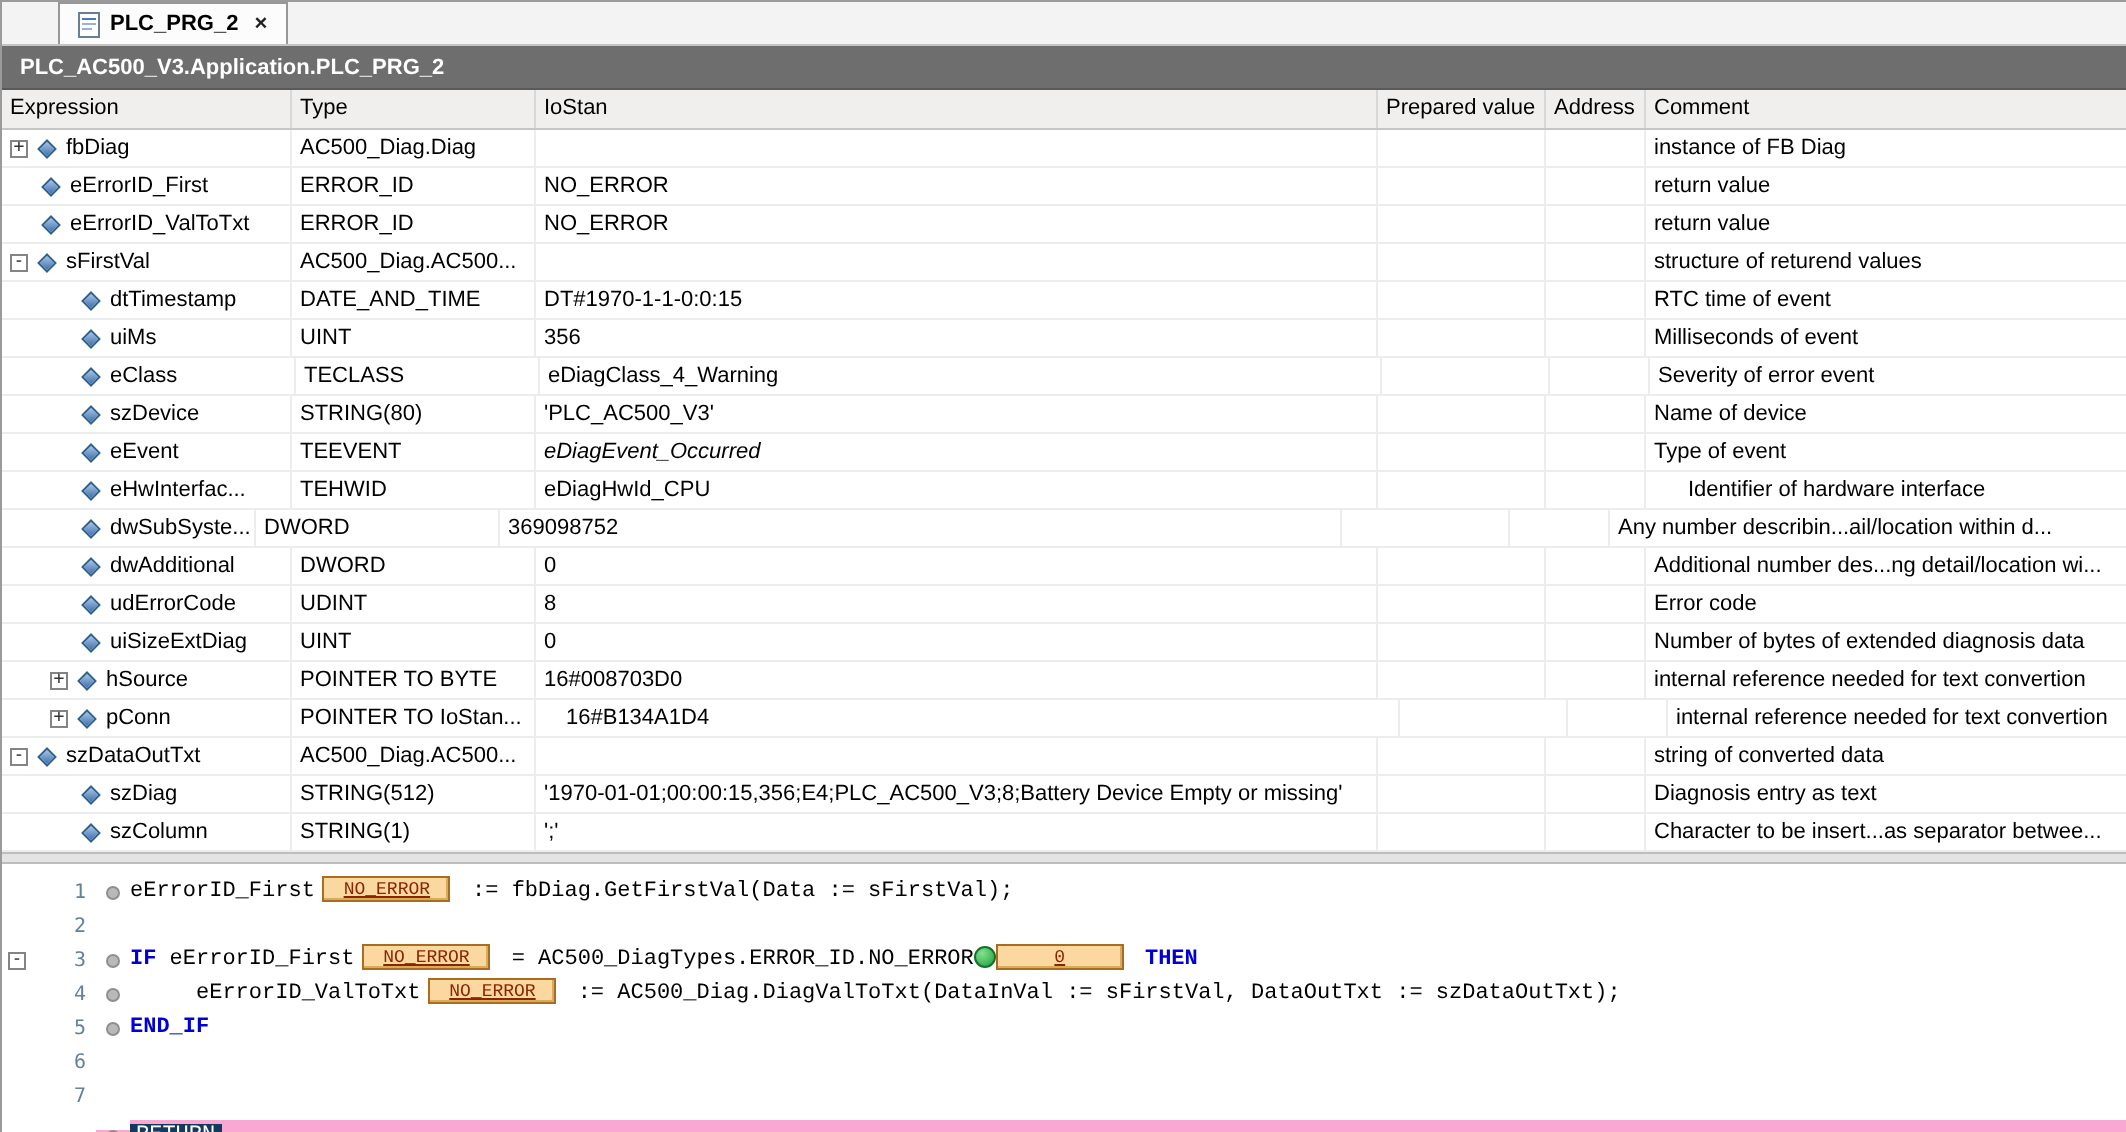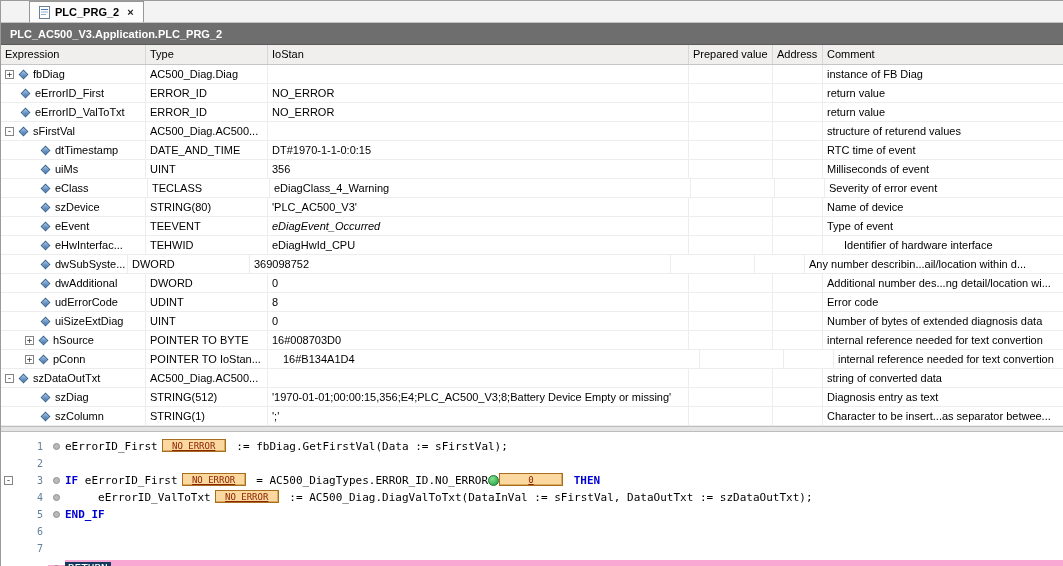--- a/index.html
+++ b/index.html
@@ -42,21 +42,21 @@
               border-bottom:1px solid #bdbdbd; flex:none; cursor:row-resize; }
 
   
   .editor { flex:1; background:#fff; font-family:"DejaVu Sans Mono", monospace;
             font-size:11px; padding-top:6px; overflow:hidden; }
   .cline { display:flex; height:17px; line-height:17px; align-items:center; }
   .fold { width:15px; flex:none; display:inline-flex; justify-content:center; align-items:center; }
   .lnum { width:32px; flex:none; text-align:right; padding-right:5px; color:#64809b; font-size:10px; }
   .bmargin { width:17px; flex:none; display:flex; justify-content:center; align-items:center; }
   .bullet { width:7px; height:7px; border-radius:50%; background:#b9b9b9; border:1px solid #8f8f8f; }
-  .ccontent { flex:1; white-space:pre; color:#000; }
+  .ccontent { flex:1; white-space:pre; color:#000;font-family:Liberation Mono, monospace; }
   .cline.hl .ccontent, .cline.hl .bmargin { background:#f9a8d4;margin-top:40px; }
   .code-kw { color:#0000d4; font-weight:bold; }
   .mon { display:inline-block; min-width:64px; height:13px; line-height:12px; text-align:center;
          background:#fbd8a0; border:1px solid #a86e1e; color:#8b2500; font-size:9px;
          padding:0 4px; margin:0 4px; text-decoration:underline; vertical-align:1px;
          box-shadow:inset -1px -1px 0 #d8ab60; }
   .green-dot { display:inline-block; width:11px; height:11px; border-radius:50%;
                background:radial-gradient(circle at 35% 30%, #84e18d, #1e9e3e);
                border:1px solid #15722b; vertical-align:-2px; margin-right:-4px;
                position:relative; z-index:1; }

